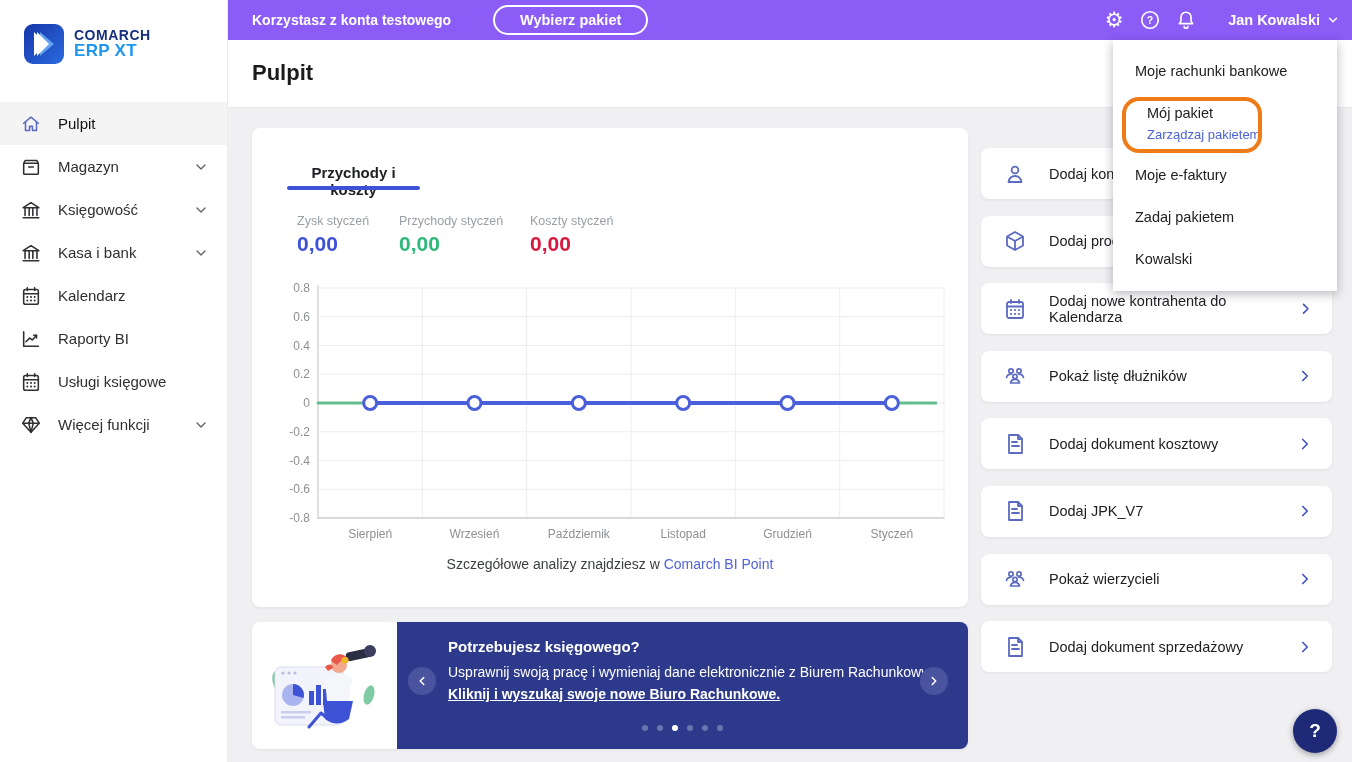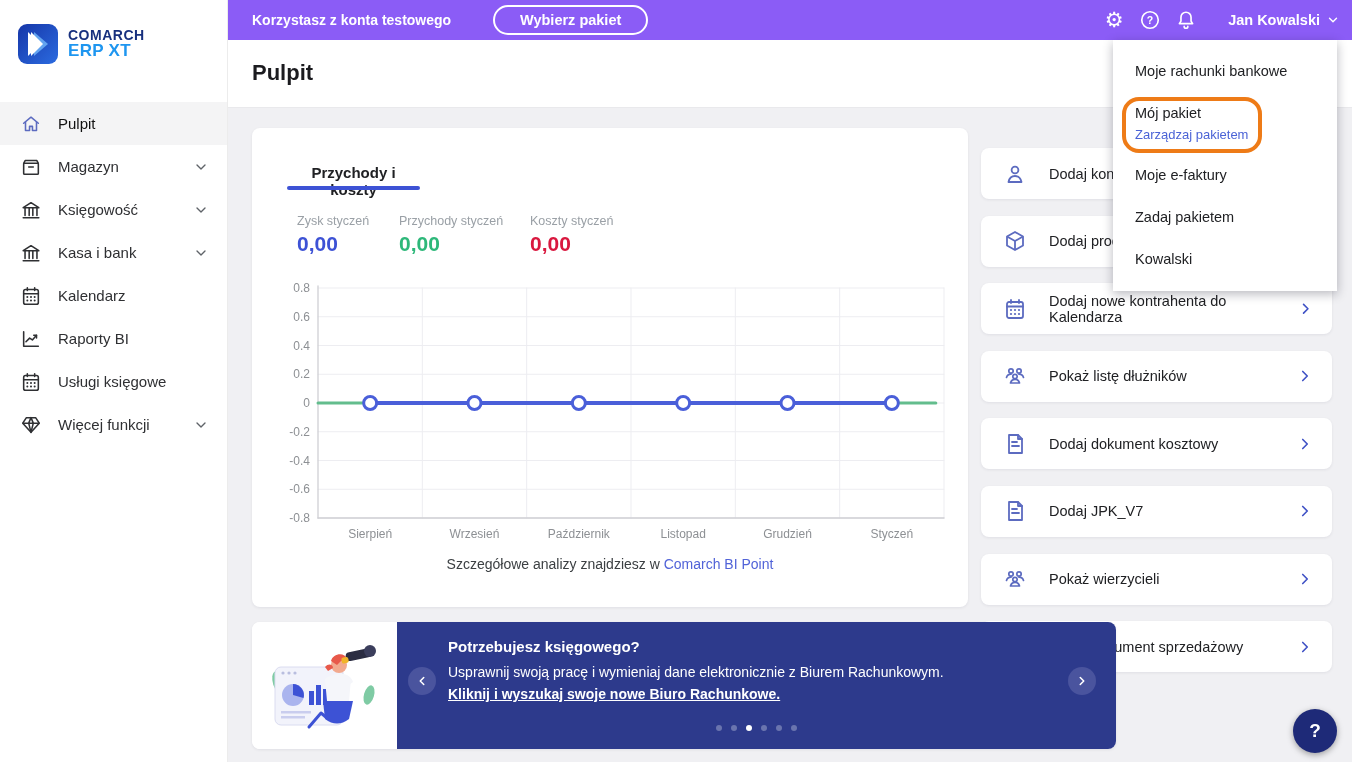--- a/index.html
+++ b/index.html
@@ -2,21 +2,21 @@
 <html><head>
 <meta charset="utf-8">
 <style>
   * { margin:0; padding:0; box-sizing:border-box; }
   html,body { width:1352px; height:762px; overflow:hidden;
     font-family:"Liberation Sans","DejaVu Sans",sans-serif; background:#f0f0f3; }
 
   
   .sidebar { position:absolute; left:0; top:0; width:228px; height:762px;
     background:#fff; border-right:1px solid #ececec; z-index:5; }
-  .logo-block { display:flex; align-items:center; gap:10px; padding:24px 0 26px 18px; cursor:pointer; }
+  .logo-block { display:flex; align-items:center; gap:10px; padding:24px 0 26px 24px; cursor:pointer; }
   .logo-mark { width:40px; height:40px; border-radius:9px;
     background:linear-gradient(135deg,#1636a8,#2b6be0); position:relative; overflow:hidden; }
   .logo-mark svg { position:absolute; left:0; top:0; }
   .logo-text { line-height:1.05; }
   .logo-top { font-size:14px; font-weight:700; color:#17307e; letter-spacing:.5px; }
   .logo-bottom { font-size:17px; font-weight:700; color:#1e96f0; letter-spacing:.3px; }
   .nav { margin-top:12px; }
   .nav-item { display:flex; align-items:center; height:43px; padding:0 18px 0 20px;
     cursor:pointer; color:#3c4043; }
   .nav-item.active { background:#f4f4f5; }
@@ -68,21 +68,21 @@
     flex-direction:column; gap:16.6px; }
   .tile { height:51px; display:flex; align-items:center; padding:0 18px 0 22px; cursor:pointer; }
   .tile-icon { width:24px; height:24px; color:#5c6bc0; margin-right:22px; flex:0 0 24px; }
   .tile-label { font-size:14.5px; color:#202124; }
   .tile-chevron { margin-left:auto; width:18px; height:18px; color:#3f51c5; }
   .tile-dashed { height:54px; border:2px dashed #c9c9d2; border-radius:8px;
     display:flex; align-items:center; justify-content:center; color:#b3b3bc;
     font-size:14.5px; cursor:pointer; background:transparent; }
 
   
-  .banner { position:absolute; left:24px; top:514px; width:864px; height:127px;
+  .banner { position:absolute; left:24px; top:514px; width:716px; height:127px;
     display:flex; overflow:hidden; }
   .banner-illu { width:145px; background:#fff; display:flex; align-items:center; justify-content:center; }
   .banner-blue { flex:1; background:#2d3a8c; position:relative; color:#fff; }
   .banner-title { position:absolute; left:51px; top:16px; font-size:15px; font-weight:700; }
   .banner-line { position:absolute; left:51px; top:42px; font-size:14px; }
   .banner-link { position:absolute; left:51px; top:64px; font-size:14px; font-weight:700;
     text-decoration:underline; color:#fff; cursor:pointer; }
   .car-arrow { position:absolute; top:45px; width:28px; height:28px; border-radius:50%;
     background:#4a549e; display:flex; align-items:center; justify-content:center;
     color:#fff; cursor:pointer; }
@@ -503,21 +503,21 @@
           <span class="dot"></span>
           <span class="dot"></span>
           <span class="dot"></span>
         </div>
     </div>
   </section>
 </main>
 
 <div class="user-menu">
   <div class="menu-item" style="top:23px;">Moje rachunki bankowe</div>
-  <div class="menu-item" style="top:65px;">
+  <div class="menu-item" style="top:65px;margin-left:12px;">
     <div>Mój pakiet</div>
     <div class="menu-sub">Zarządzaj pakietem</div>
   </div>
   <div class="orange-ring"></div>
   <div class="menu-item" style="top:127px;">Moje e-faktury</div>
   <div class="menu-item" style="top:169px;">Zadaj pakietem</div>
   <div class="menu-item" style="top:211px;">Kowalski</div>
 </div>
 
 <button class="help-fab">?</button>

